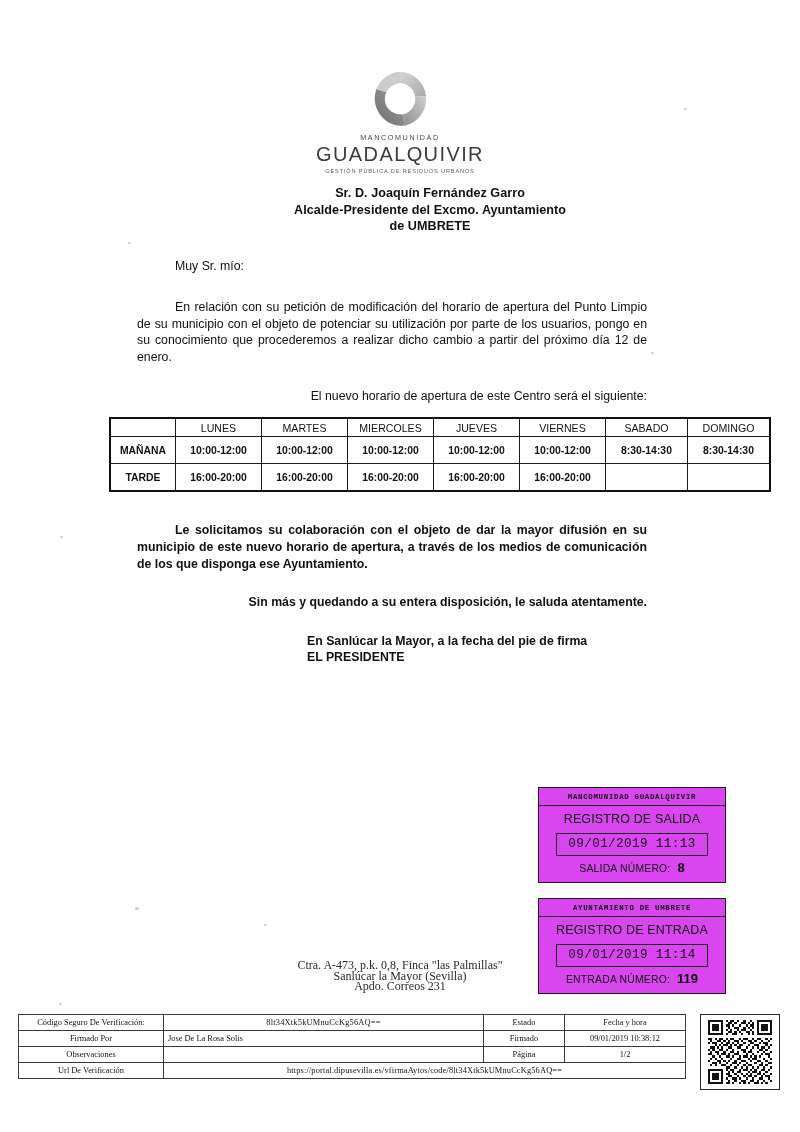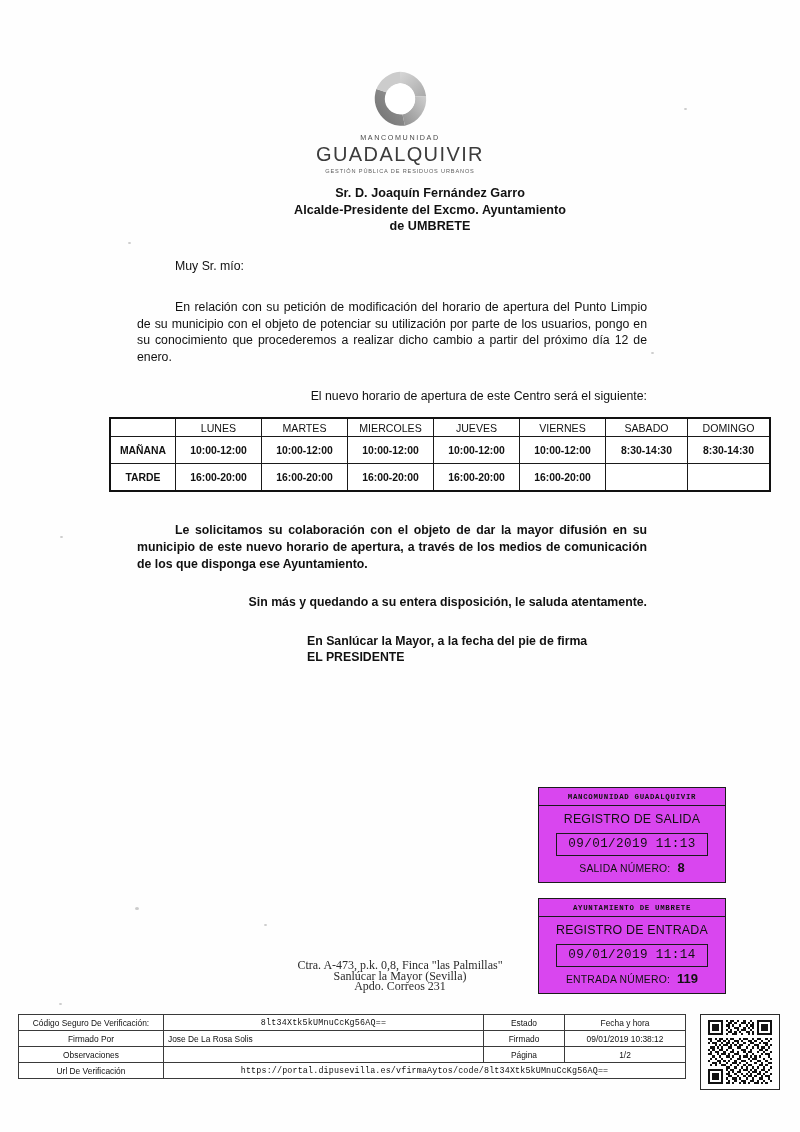--- a/index.html
+++ b/index.html
@@ -202,20 +202,21 @@
     table-layout: fixed;
     width: 668px;
     border: 1.3px solid #222;
   }
   .vtable td {
     border: 1px solid #3a3a3a;
     height: 15px;
     font-size: 8.4px;
     padding: 0 4px;
     background: #fff;
+    font-family: Liberation Serif, serif;
   }
   .lbl {
     background: #d5d9de;
     text-align: center;
     width: 136px;
     color: #111;
   }
   .val-csv {
     text-align: center;
     font-family: "Liberation Mono", monospace;

